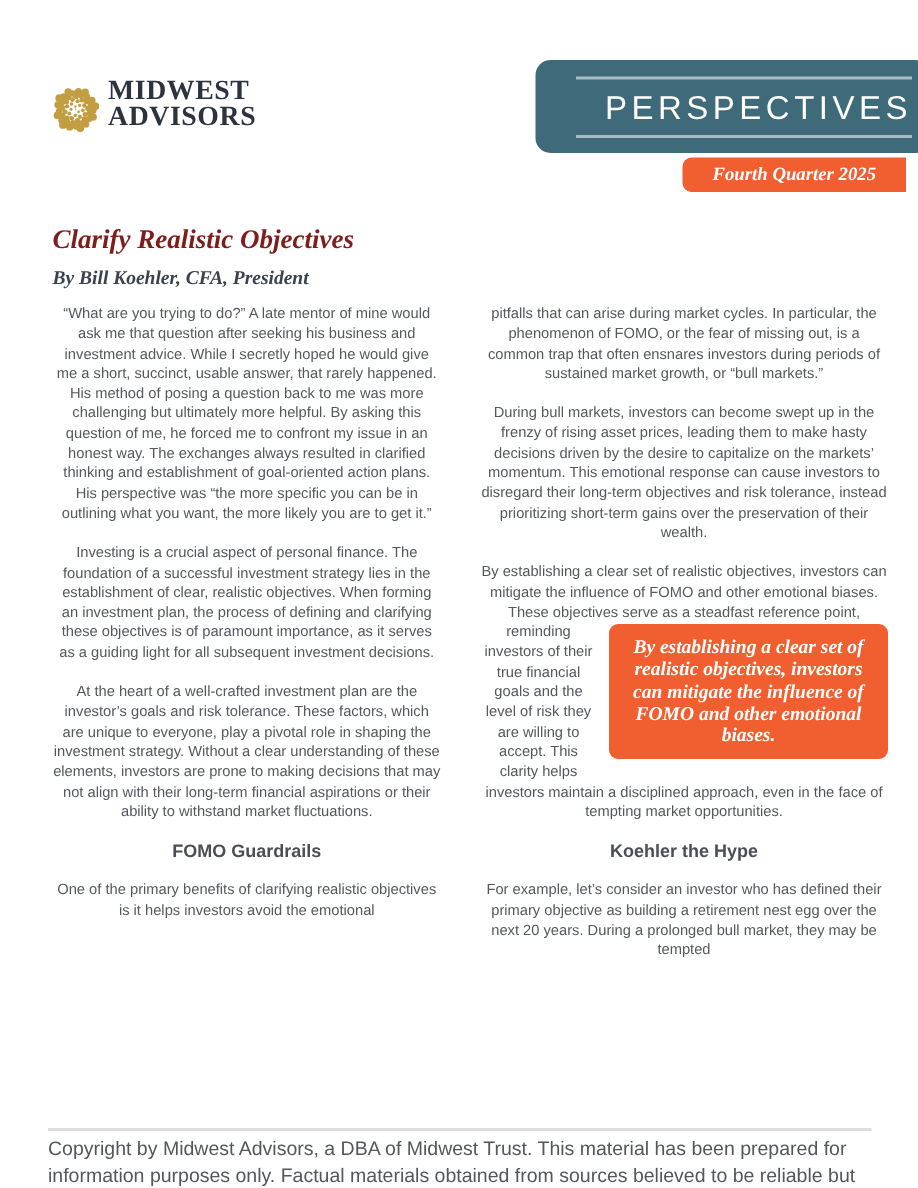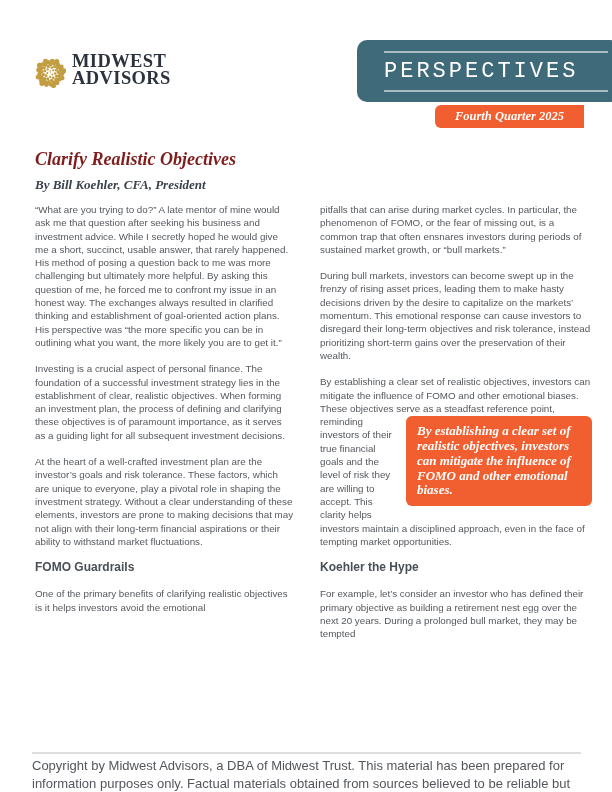--- a/index.html
+++ b/index.html
@@ -10,36 +10,36 @@
   
   .logo{position:absolute;left:34px;top:48px;display:flex;align-items:center;gap:6px;}
   .logo svg{display:block;}
   .logo-text{font-family:"Liberation Serif",serif;font-weight:bold;font-size:18.5px;
     line-height:0.92;color:#2d333e;letter-spacing:0.4px;}
   .masthead{position:absolute;left:357px;top:40px;width:263px;height:62px;
     background:#3f6a79;border-radius:10px;}
   .masthead-inner{margin:11px 12px 12px 27px;height:37px;
     border-top:2px solid rgba(255,255,255,0.55);
     border-bottom:2px solid rgba(255,255,255,0.55);
-    display:flex;align-items:center;justify-content:flex-start;font-family:Liberation Mono, monospace;}
+    display:flex;align-items:center;justify-content:flex-end;}
   .masthead-inner span{color:#ffffff;font-size:22px;letter-spacing:3px;font-weight:400;}
-  .issue-banner{position:absolute;left:435px;top:105px;width:149px;height:23px;
+  .issue-banner{position:absolute;left:455px;top:105px;width:149px;height:23px;
     background:#f15e2f;border-radius:6px 0 0 6px;
     display:flex;align-items:center;justify-content:center;}
   .issue-banner span{font-family:"Liberation Serif",serif;font-style:italic;font-weight:bold;
     font-size:12.5px;color:#ffffff;}
   
   .title{position:absolute;left:35px;top:149px;margin:0;
     font-family:"Liberation Serif",serif;font-style:italic;font-weight:600;
     font-size:18px;color:#7f1d1d;}
   .byline{position:absolute;left:35px;top:177px;
     font-family:"Liberation Serif",serif;font-style:italic;font-weight:600;
     font-size:13px;color:#3b424c;text-align:right;}
   .col{position:absolute;top:203px;font-size:9.8px;line-height:13.3px;color:#54585d;
-    text-align:left;}
+    text-align:center;}
   .col-left{left:35px;width:259px;}
   .col-right{left:320px;width:272px;}
   .col p{margin:0 0 13px 0;}
   .col h3{margin:0 0 13px 0;font-size:12px;font-weight:bold;color:#4a4f55;}
   .pullquote{float:right;width:186px;margin:1px 0 6px 8px;box-sizing:border-box;
     background:#f15e2f;border-radius:6px;padding:8px 11px;
     color:#ffffff;font-family:"Liberation Serif",serif;font-style:italic;font-weight:bold;
     font-size:13px;line-height:1.14;}
   
   .footer-divider{position:absolute;left:32px;top:752px;width:549px;height:2px;background:#dedede;}

